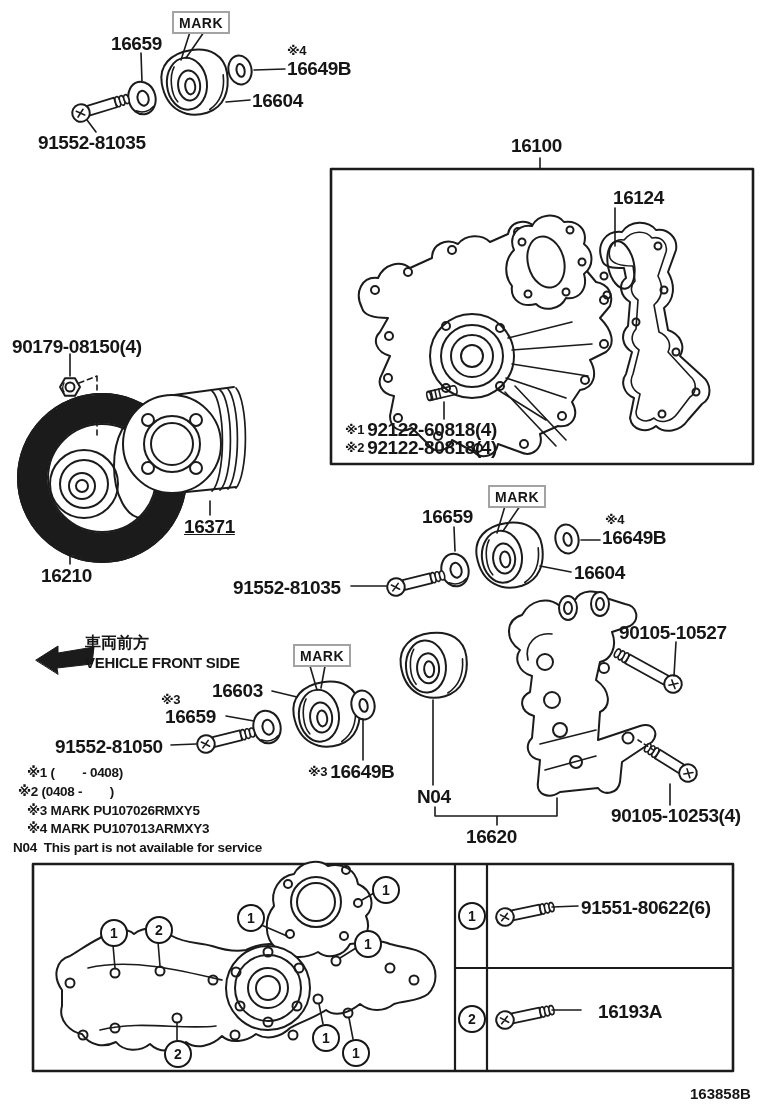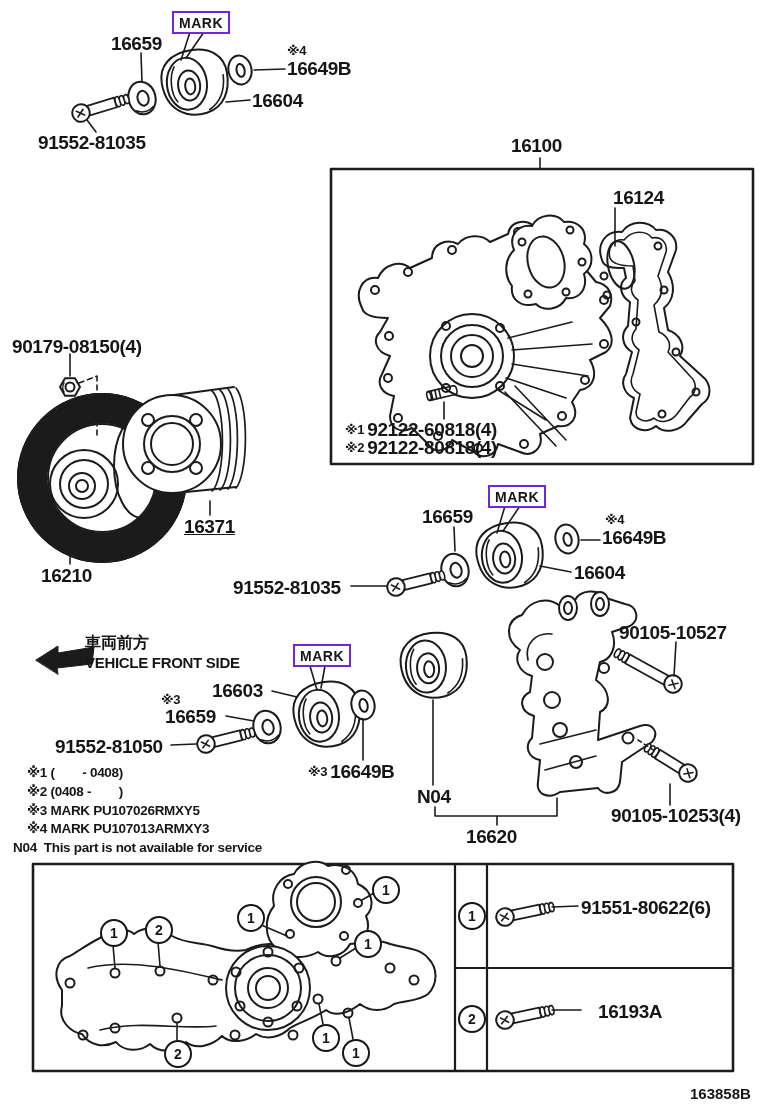--- a/index.html
+++ b/index.html
@@ -6,21 +6,21 @@
   .stage{position:relative;width:760px;height:1112px;background:#fff;overflow:hidden;
          font-family:"Liberation Sans","DejaVu Sans",sans-serif;color:#161616;}
   .art{position:absolute;left:0;top:0;}
   .lbl{position:absolute;white-space:nowrap;}
   .pn{font-weight:700;font-size:19px;letter-spacing:-0.4px;line-height:1;}
   .pn-sm{font-weight:700;font-size:13px;letter-spacing:-0.3px;line-height:1;}
   .note{font-weight:700;font-size:13.5px;letter-spacing:-0.3px;line-height:1;white-space:pre;}
   .dir-jp{font-weight:700;font-size:16px;line-height:1;}
   .dir-en{font-weight:700;font-size:15px;letter-spacing:-0.3px;line-height:1;}
   .code{font-weight:700;font-size:15px;line-height:1;}
-  .markbox{position:absolute;border:2px solid #6d28d9;background:#fff;
+  .markbox{position:absolute;border:2px solid #a3a3a3;background:#fff;
            font-weight:700;font-size:14px;letter-spacing:0.5px;line-height:1;
            padding:3px 5px 2px 5px;}
   .callout{position:absolute;width:24px;height:24px;border:2px solid #161616;border-radius:50%;
            background:#fff;font-weight:700;font-size:14px;line-height:24px;text-align:center;}
   .row{display:flex;align-items:center;gap:3px;}
 </style>
 </head>
 <body>
 
 <div class="stage">
@@ -392,21 +392,21 @@
   <span class="pn-sm">※3</span>
   <span class="pn">16649B</span>
 </div>
 
 <div class="lbl pn" style="left:619px;top:623px;">90105-10527</div>
 <div class="lbl pn" style="left:417px;top:787px;">N04</div>
 <div class="lbl pn" style="left:466px;top:827px;">16620</div>
 <div class="lbl pn" style="left:611px;top:806px;">90105-10253(4)</div>
 
 <div class="lbl note" style="left:27px;top:766px;">※1 (        - 0408)</div>
-<div class="lbl note" style="left:27px;top:785px;">※2 (0408 -        )</div>
+<div class="lbl note" style="left:18px;top:785px;">※2 (0408 -        )</div>
 <div class="lbl note" style="left:27px;top:804px;">※3 MARK PU107026RMXY5</div>
 <div class="lbl note" style="left:27px;top:822px;">※4 MARK PU107013ARMXY3</div>
 <div class="lbl note" style="left:13px;top:841px;">N04  This part is not available for service</div>
 
 <div class="callout" style="left:100px;top:919px;">1</div>
 <div class="callout" style="left:145px;top:916px;">2</div>
 <div class="callout" style="left:237px;top:904px;">1</div>
 <div class="callout" style="left:372px;top:876px;">1</div>
 <div class="callout" style="left:354px;top:930px;">1</div>
 <div class="callout" style="left:164px;top:1040px;">2</div>

